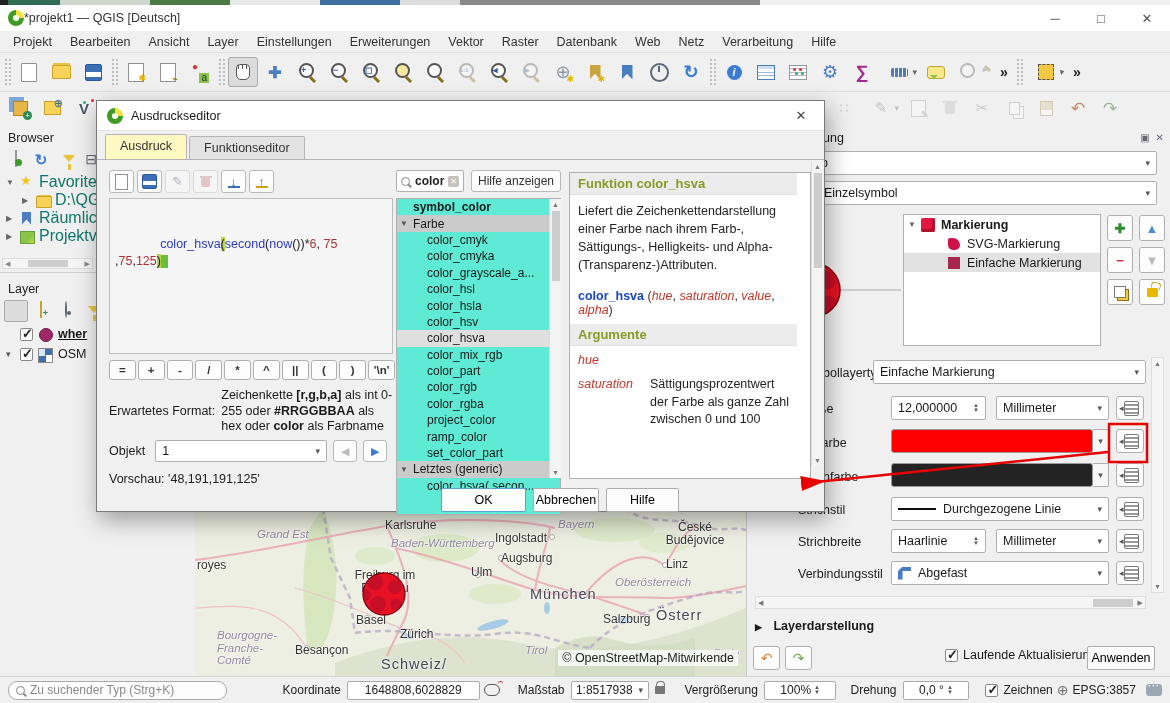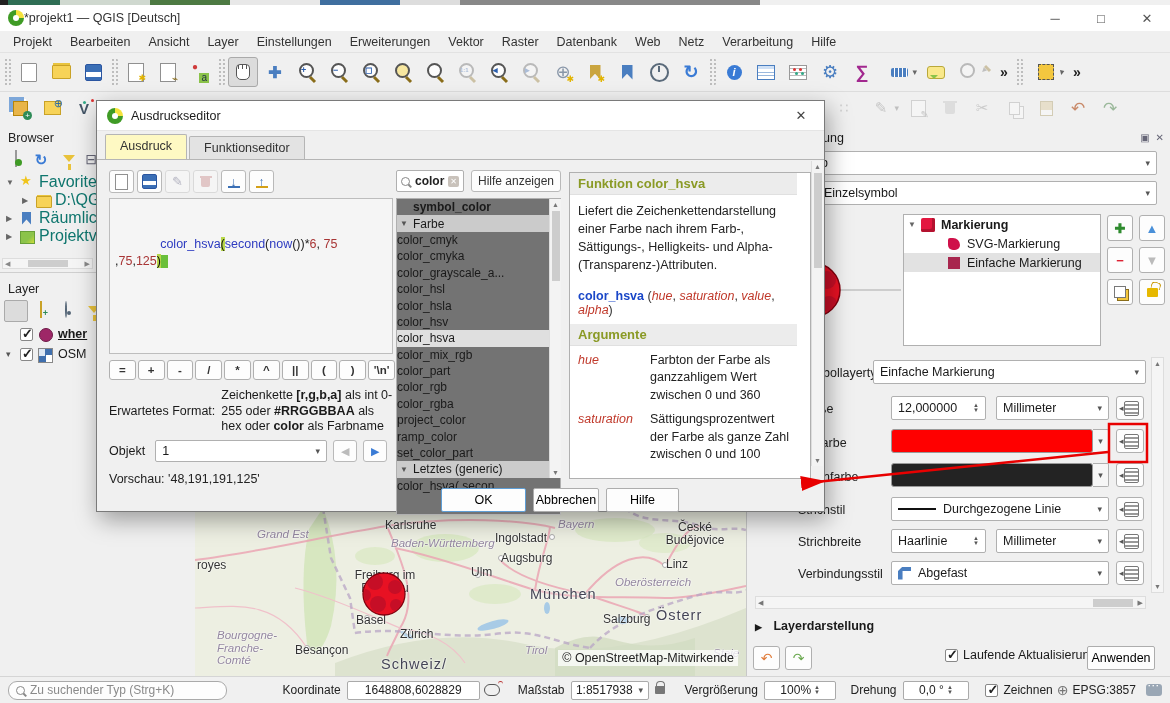--- a/index.html
+++ b/index.html
@@ -260,22 +260,22 @@
   #fmt .flabel{flex:none;font-size:12.5px}
   #fmt .ftext{margin-left:6px;width:182px;font-size:12.5px;line-height:1.25}
   #fmt .b{font-weight:bold}
   #objrow{position:absolute;left:12px;top:280px;display:flex;align-items:center}
   #objrow .olabel{font-size:12.5px;margin-right:10px}
   #obj-combo{width:172px;height:22px;background:#fff;border:1px solid #b0b0b0;border-radius:2px;display:flex;align-items:center;padding:0 6px}
   .navbtn{width:24px;height:22px;margin-left:6px;background:#fdfdfd;border:1px solid #b9b9b9;border-radius:3px;display:flex;align-items:center;justify-content:center;font-size:11px}
   .navbtn.dis{color:#bbb}
   .navbtn.en{color:#3a7bd5}
   #vorschau{position:absolute;left:12px;top:312px;font-size:12.5px;color:#222}
-  #flist{position:absolute;left:299px;top:38px;width:165px;height:317px;background:#737373;border:1px solid #b0b0b0;overflow:hidden}
-  .frow{height:16.4px;display:flex;align-items:center;font-size:12px;white-space:nowrap;position:relative}
+  #flist{position:absolute;left:299px;top:38px;width:165px;height:317px;background:#5eead4;border:1px solid #b0b0b0;overflow:hidden}
+  .frow{height:16.4px;display:flex;align-items:center;font-size:12px;padding-left:30px;white-space:nowrap;position:relative}
   .frow .exp{position:absolute;left:3px;font-size:8px;color:#555}
   .frow.group{background:#cbcbcb;padding-left:16px}
   .frow.bold{font-weight:bold;padding-left:16px}
   .frow.sel{background:#dfdfdf}
   #flist-scroll{position:absolute;left:452px;top:39px;width:12px;height:279px;background:#f3f3f3;border-left:1px solid #ddd;font-size:7px;color:#777;display:flex;flex-direction:column;align-items:center;justify-content:space-between;padding:2px 0;z-index:2}
   #flist-scroll .thumb{position:absolute;top:12px;width:8px;height:70px;background:#cdcdcd}
   #fsearch{position:absolute;left:299px;top:10px;width:68px;height:22px;background:#fff;border:1px solid #b0b0b0;border-radius:2px;display:flex;align-items:center;padding:0 4px}
   #fsearch .sval{font-size:12px;font-weight:bold;color:#222}
   #fsearch .clr{margin-left:auto;width:11px;height:11px;border-radius:2px;background:#c9c2bb;color:#fff;font-size:8px;line-height:11px;text-align:center}
   #helpbtn{position:absolute;left:374px;top:10px;width:90px;height:22px;background:#fdfdfd;border:1px solid #b9b9b9;border-radius:3px;font-size:12px;color:#333;display:flex;align-items:center;justify-content:center}
@@ -1017,21 +1017,20 @@
         <div class="hstrip">Funktion color_hsva</div>
         <div id="hdesc">Liefert die Zeichenkettendarstellung einer Farbe nach ihrem Farb-, Sättigungs-, Helligkeits- und Alpha-(Transparenz-)Attributen.</div>
         <div id="hsig">
           
         <span class="sfn">color_hsva</span><span class="sp"> (</span><span class="sarg">hue</span><span class="sp">, </span><span class="sarg">saturation</span><span class="sp">, </span><span class="sarg">value</span><span class="sp">, </span><span class="sarg">alpha</span><span class="sp">)</span></div>
         <div class="hstrip">Argumente</div>
         <div id="hargs">
 
             <div class="argrow">
               <span class="argname">hue</span>
-              <span class="argdesc">Farbton der Farbe als ganzzahligem Wert zwischen 0 und 360</span>
             </div>
 
             <div class="argrow">
               <span class="argname">saturation</span>
               <span class="argdesc">Sättigungsprozentwert der Farbe als ganze Zahl zwischen 0 und 100</span>
             </div>
 
           </div>
       </div>
       <div id="help-scroll">

